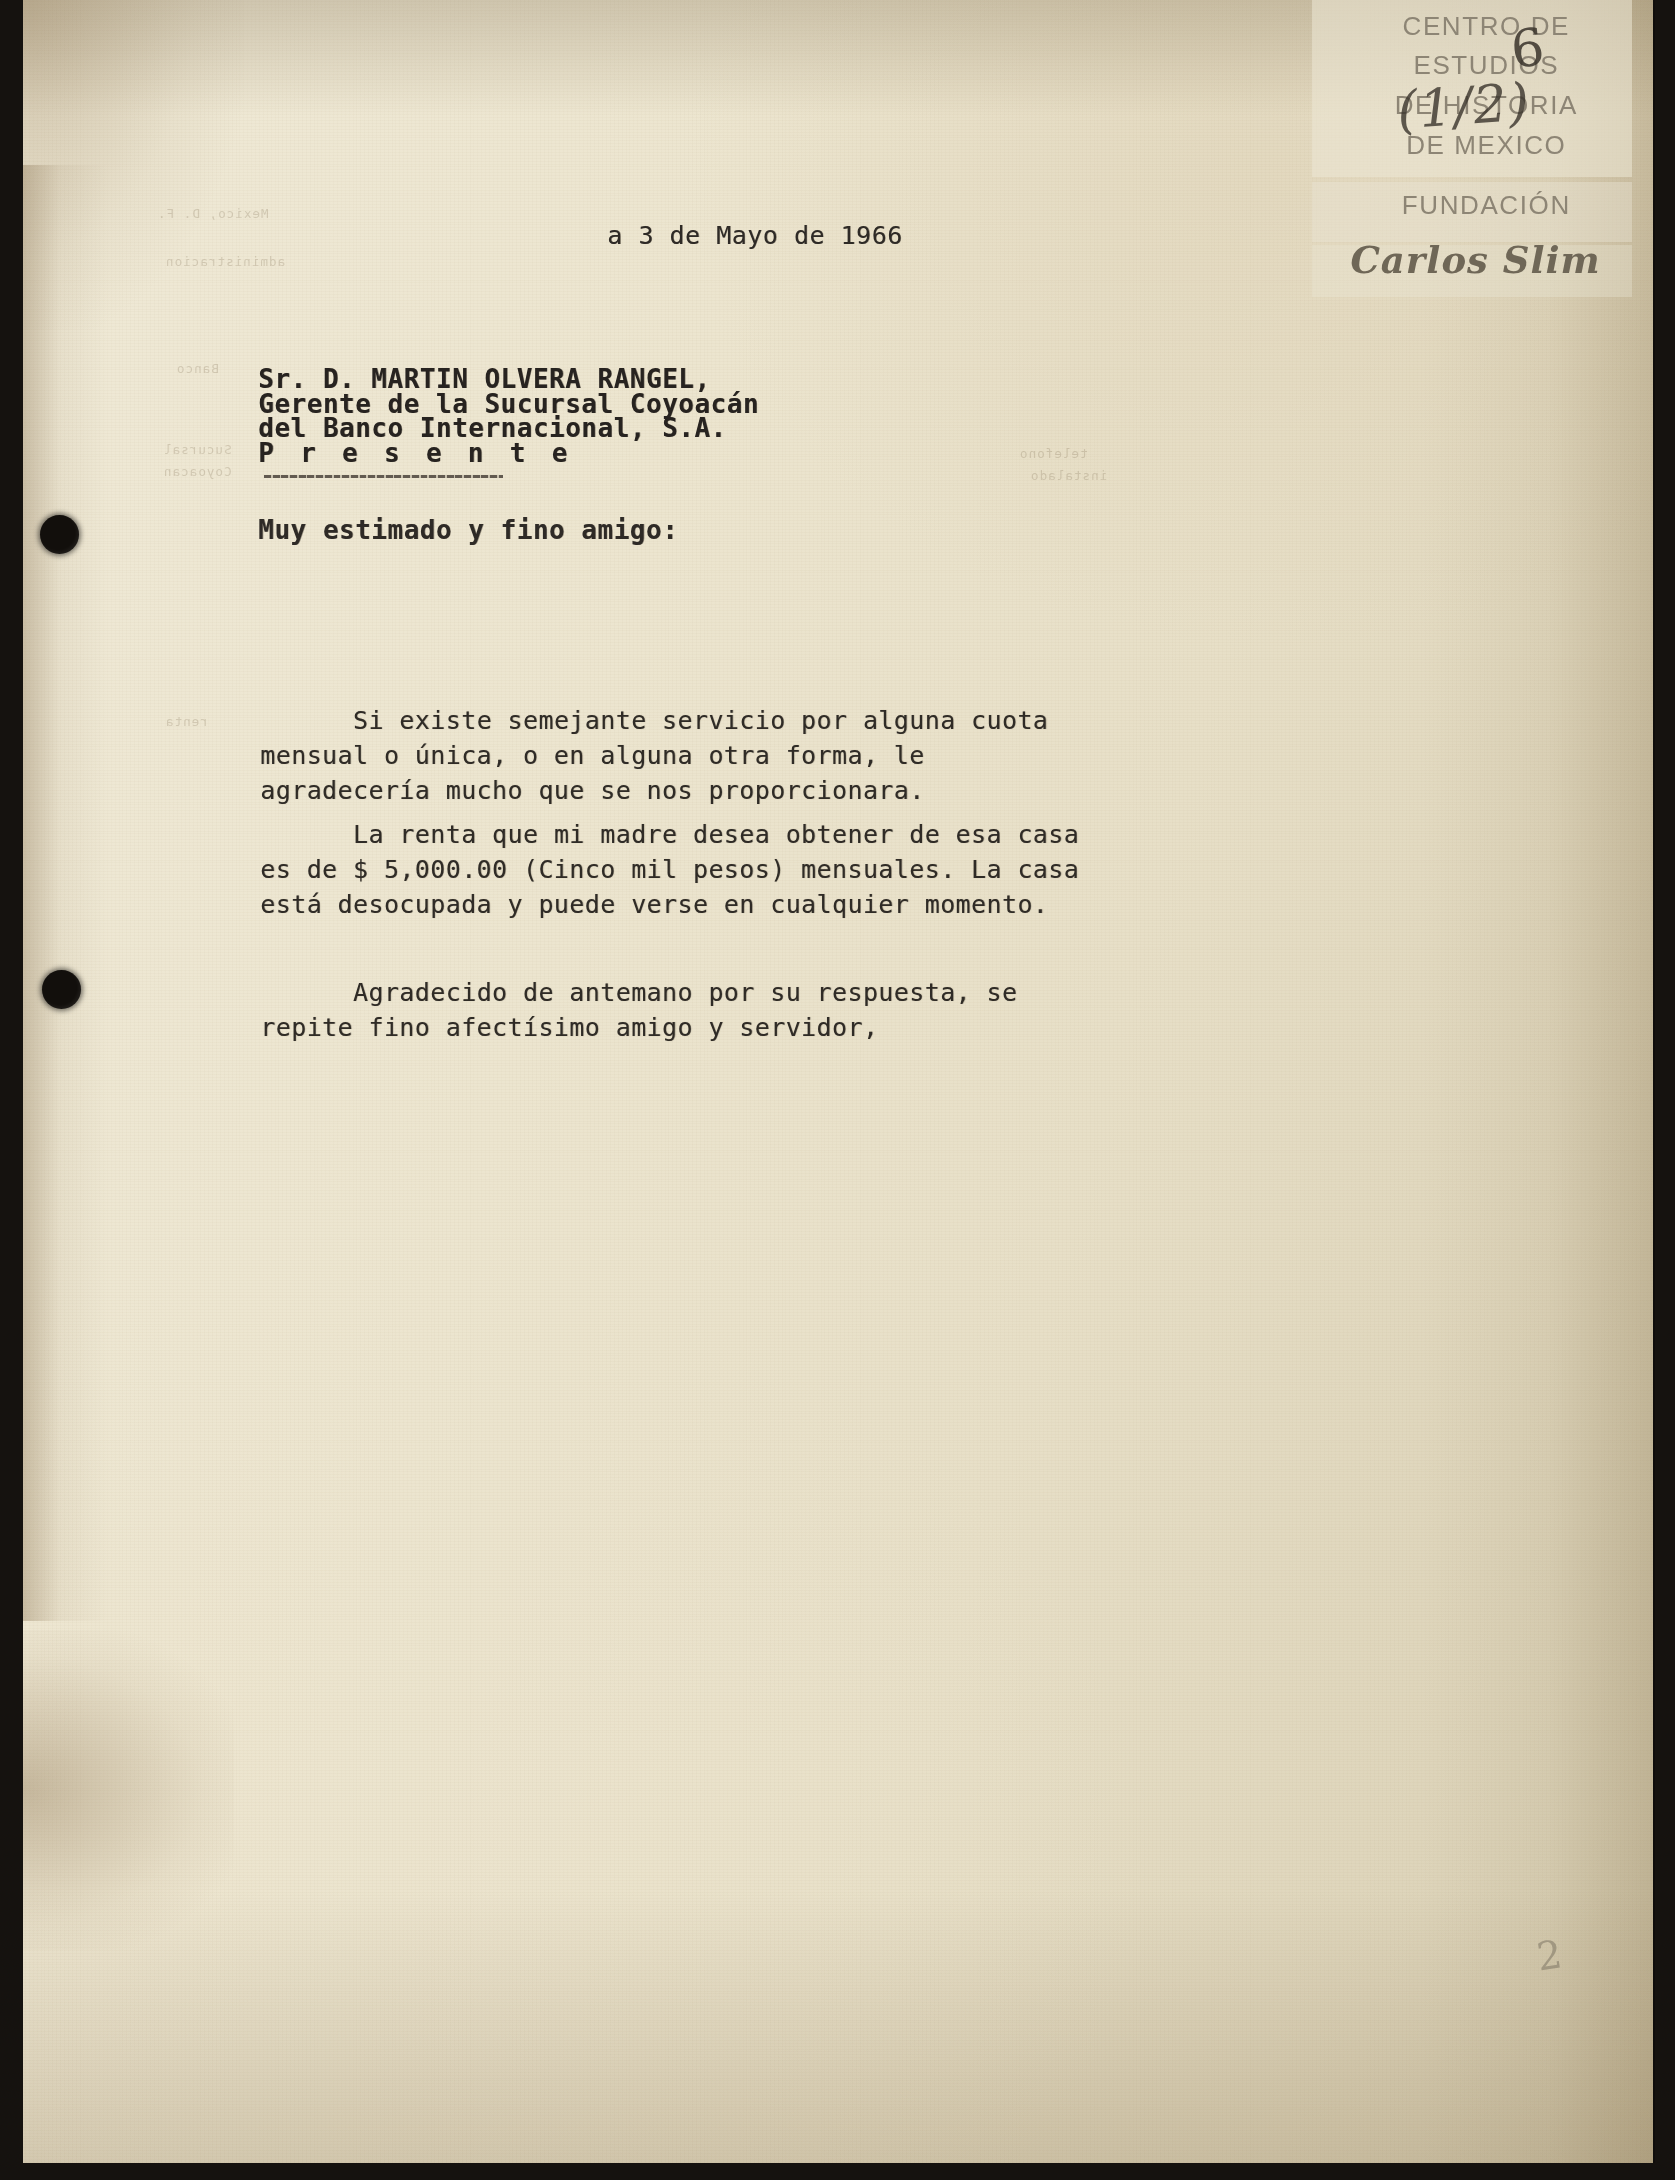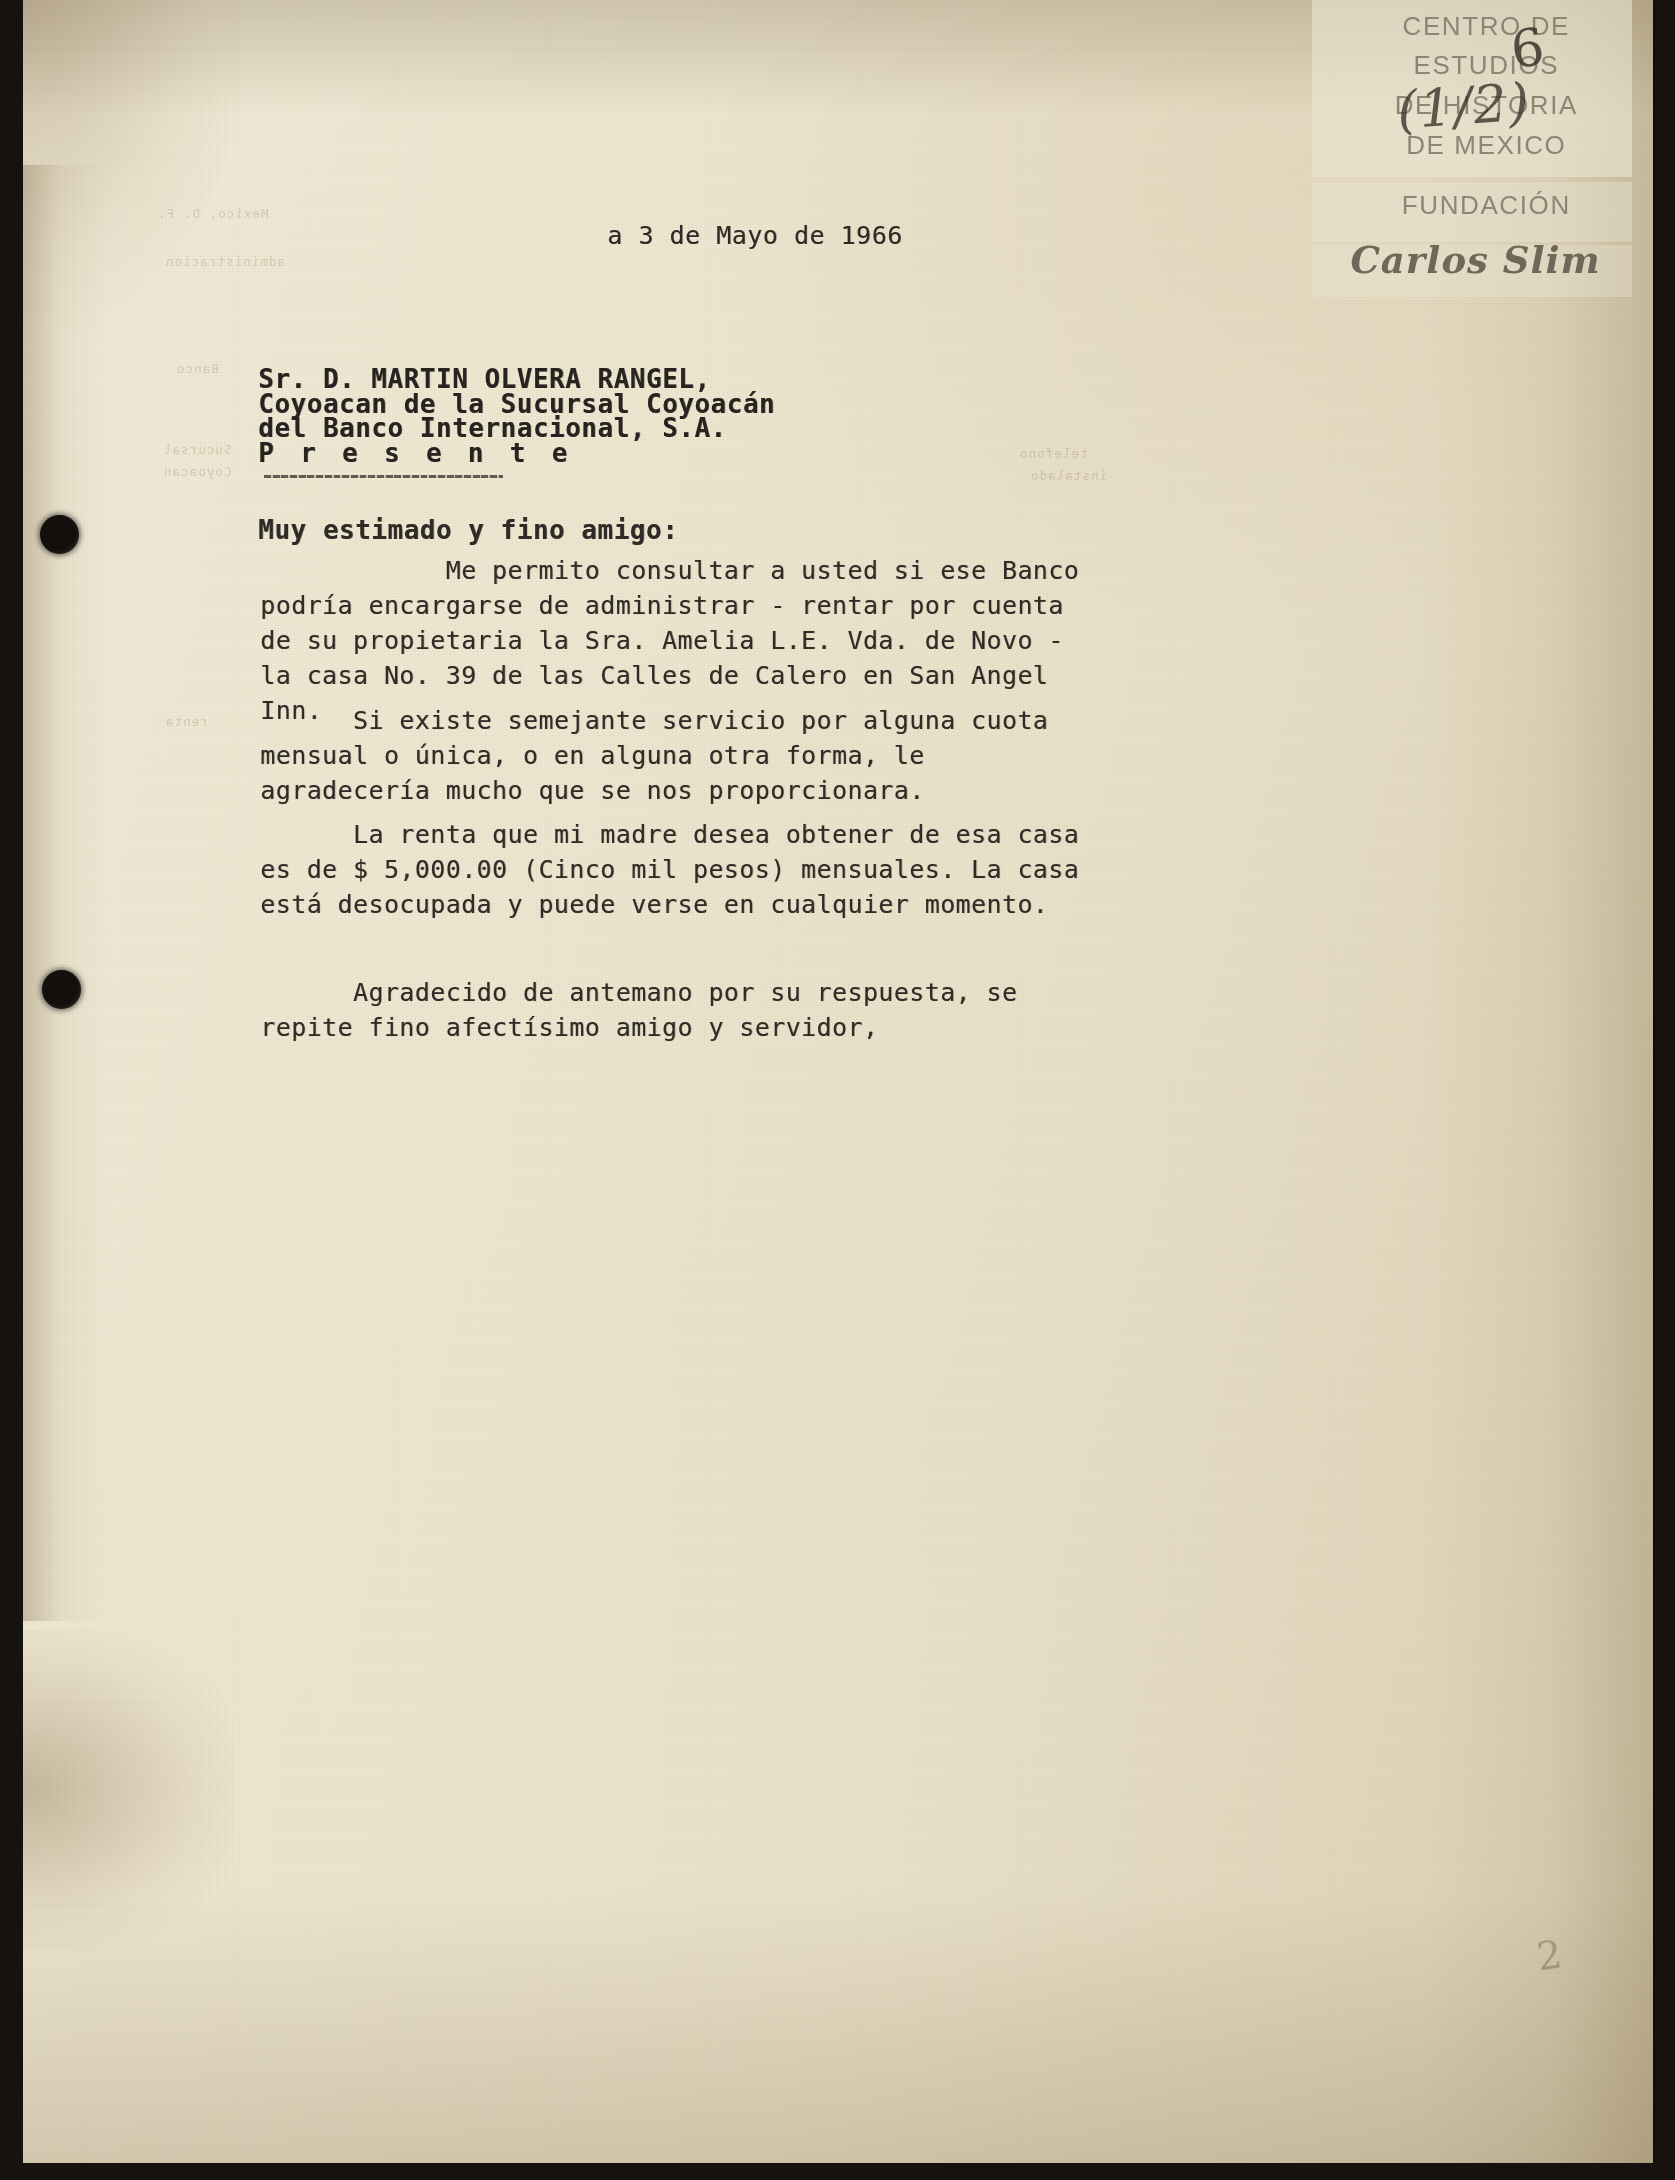--- a/index.html
+++ b/index.html
@@ -273,28 +273,27 @@
     <div class="ghost" id="ghost-3">Banco</div>
     <div class="ghost" id="ghost-4">Sucursal</div>
     <div class="ghost" id="ghost-5">Coyoacan</div>
     <div class="ghost" id="ghost-6">renta</div>
     <div class="ghost" id="ghost-7">telefono</div>
     <div class="ghost" id="ghost-8">instalado</div>
 
     <div class="typed" id="date-line">a 3 de Mayo de 1966</div>
 
     <div class="typed" id="addressee"><span>Sr. D. MARTIN OLVERA RANGEL,</span>
-<span>Coyoacan de la Sucursal Coyoacán</span>
+<span>Gerente de la Sucursal Coyoacán</span>
 <span>del Banco Internacional, S.A.</span>
 <span class="spaced">P r e s e n t e</span></div>
     <div id="underline-rule"></div>
 
     <div class="typed" id="salutation">Muy estimado y fino amigo:</div>
 
-    <div class="para" id="p1">            Me permito consultar a usted si ese Banco podría encargarse de administrar - rentar por cuenta de su propietaria la Sra. Amelia L.E. Vda. de Novo - la casa No. 39 de las Calles de Calero en San Angel Inn.</div>
     <div class="para" id="p2">      Si existe semejante servicio por alguna cuota mensual o única, o en alguna otra forma, le agradecería mucho que se nos proporcionara.</div>
     <div class="para" id="p3">      La renta que mi madre desea obtener de esa casa es de $ 5,000.00 (Cinco mil pesos) mensuales. La casa está desocupada y puede verse en cualquier momento.</div>
     <div class="para" id="p5">      Agradecido de antemano por su respuesta, se repite fino afectísimo amigo y servidor,</div>
 
     <div id="stamp">
       <div class="band"></div>
       <div class="band2"></div>
       <div class="band3"></div>
       <div class="line" id="stamp-l1">CENTRO DE</div>
       <div class="line" id="stamp-l2">ESTUDIOS</div>

